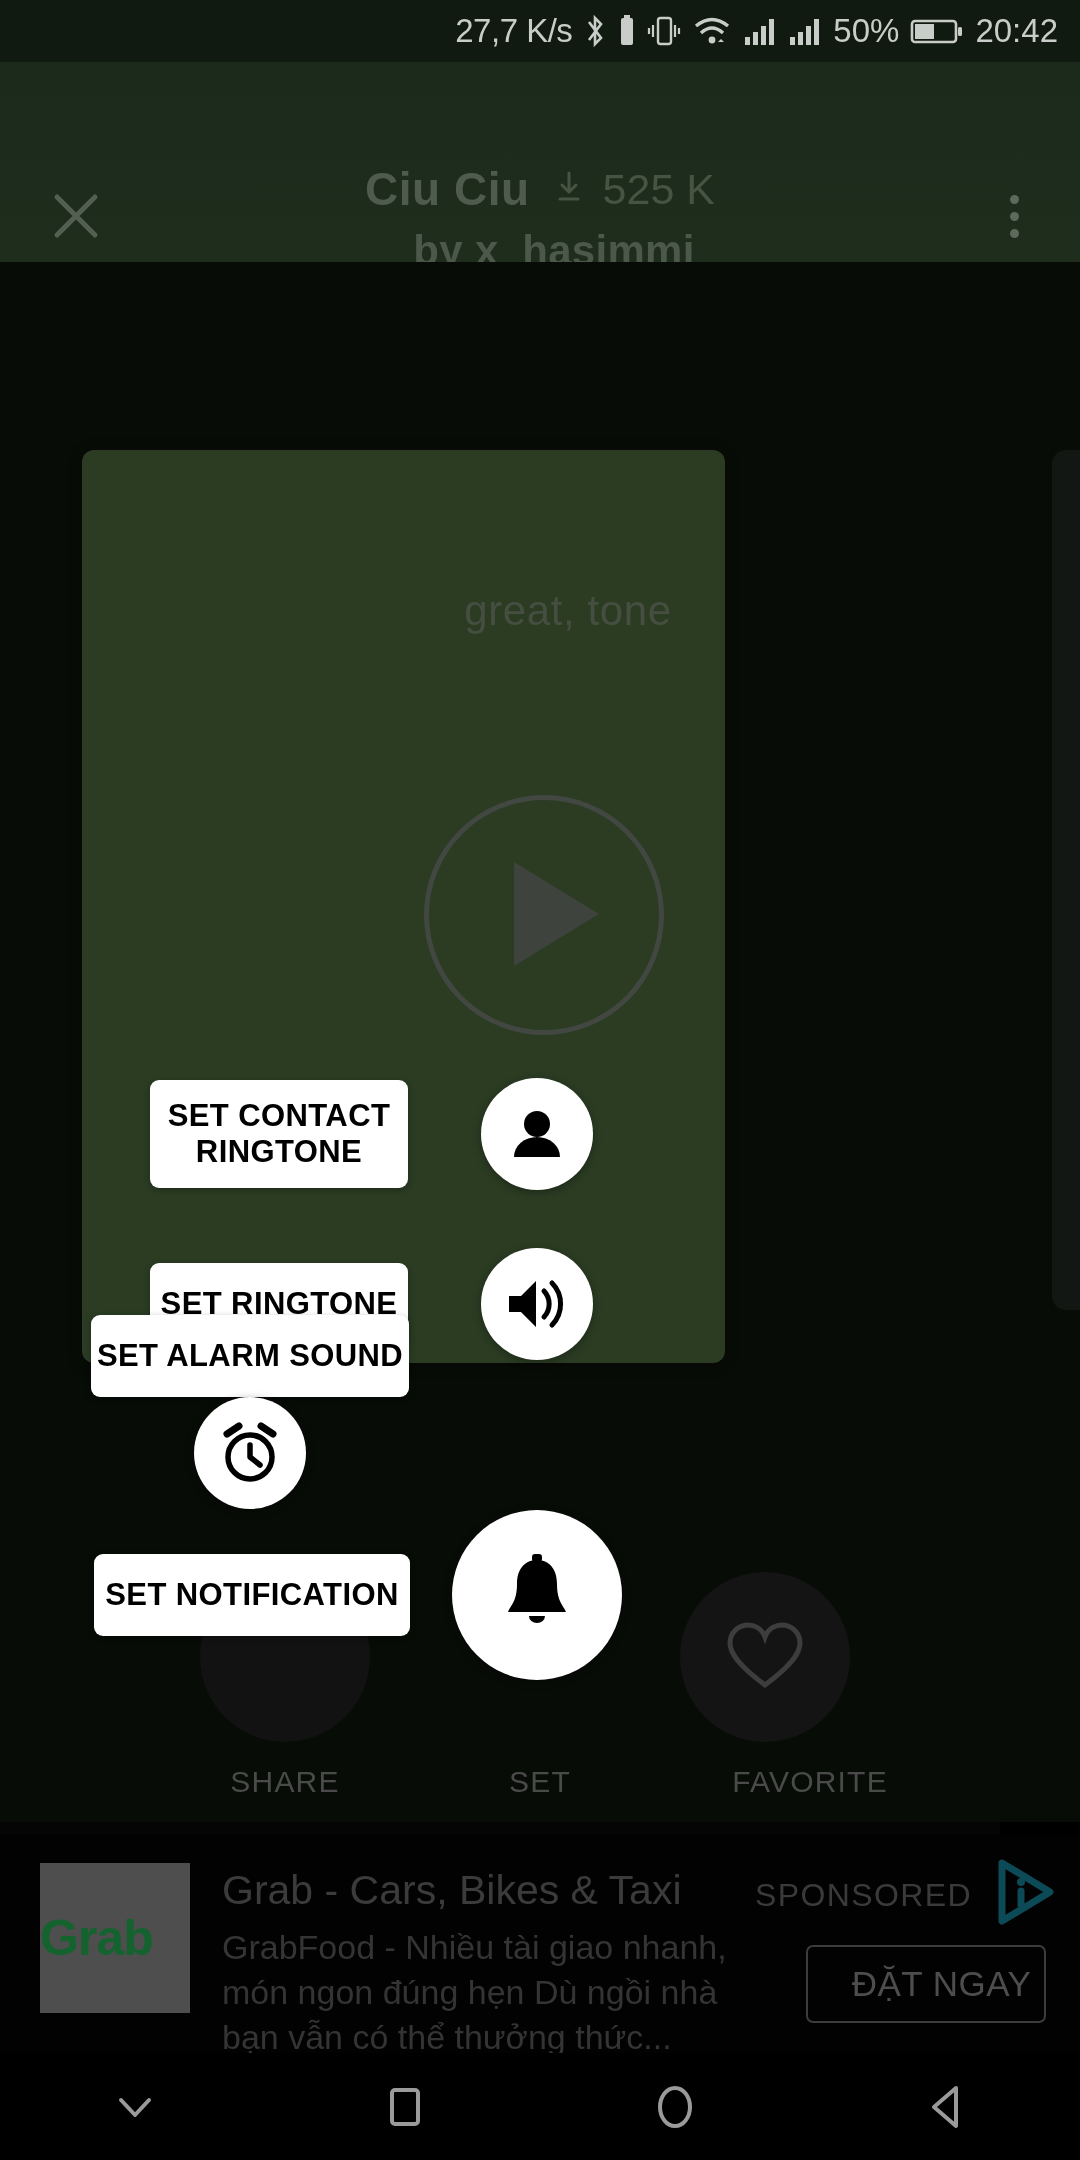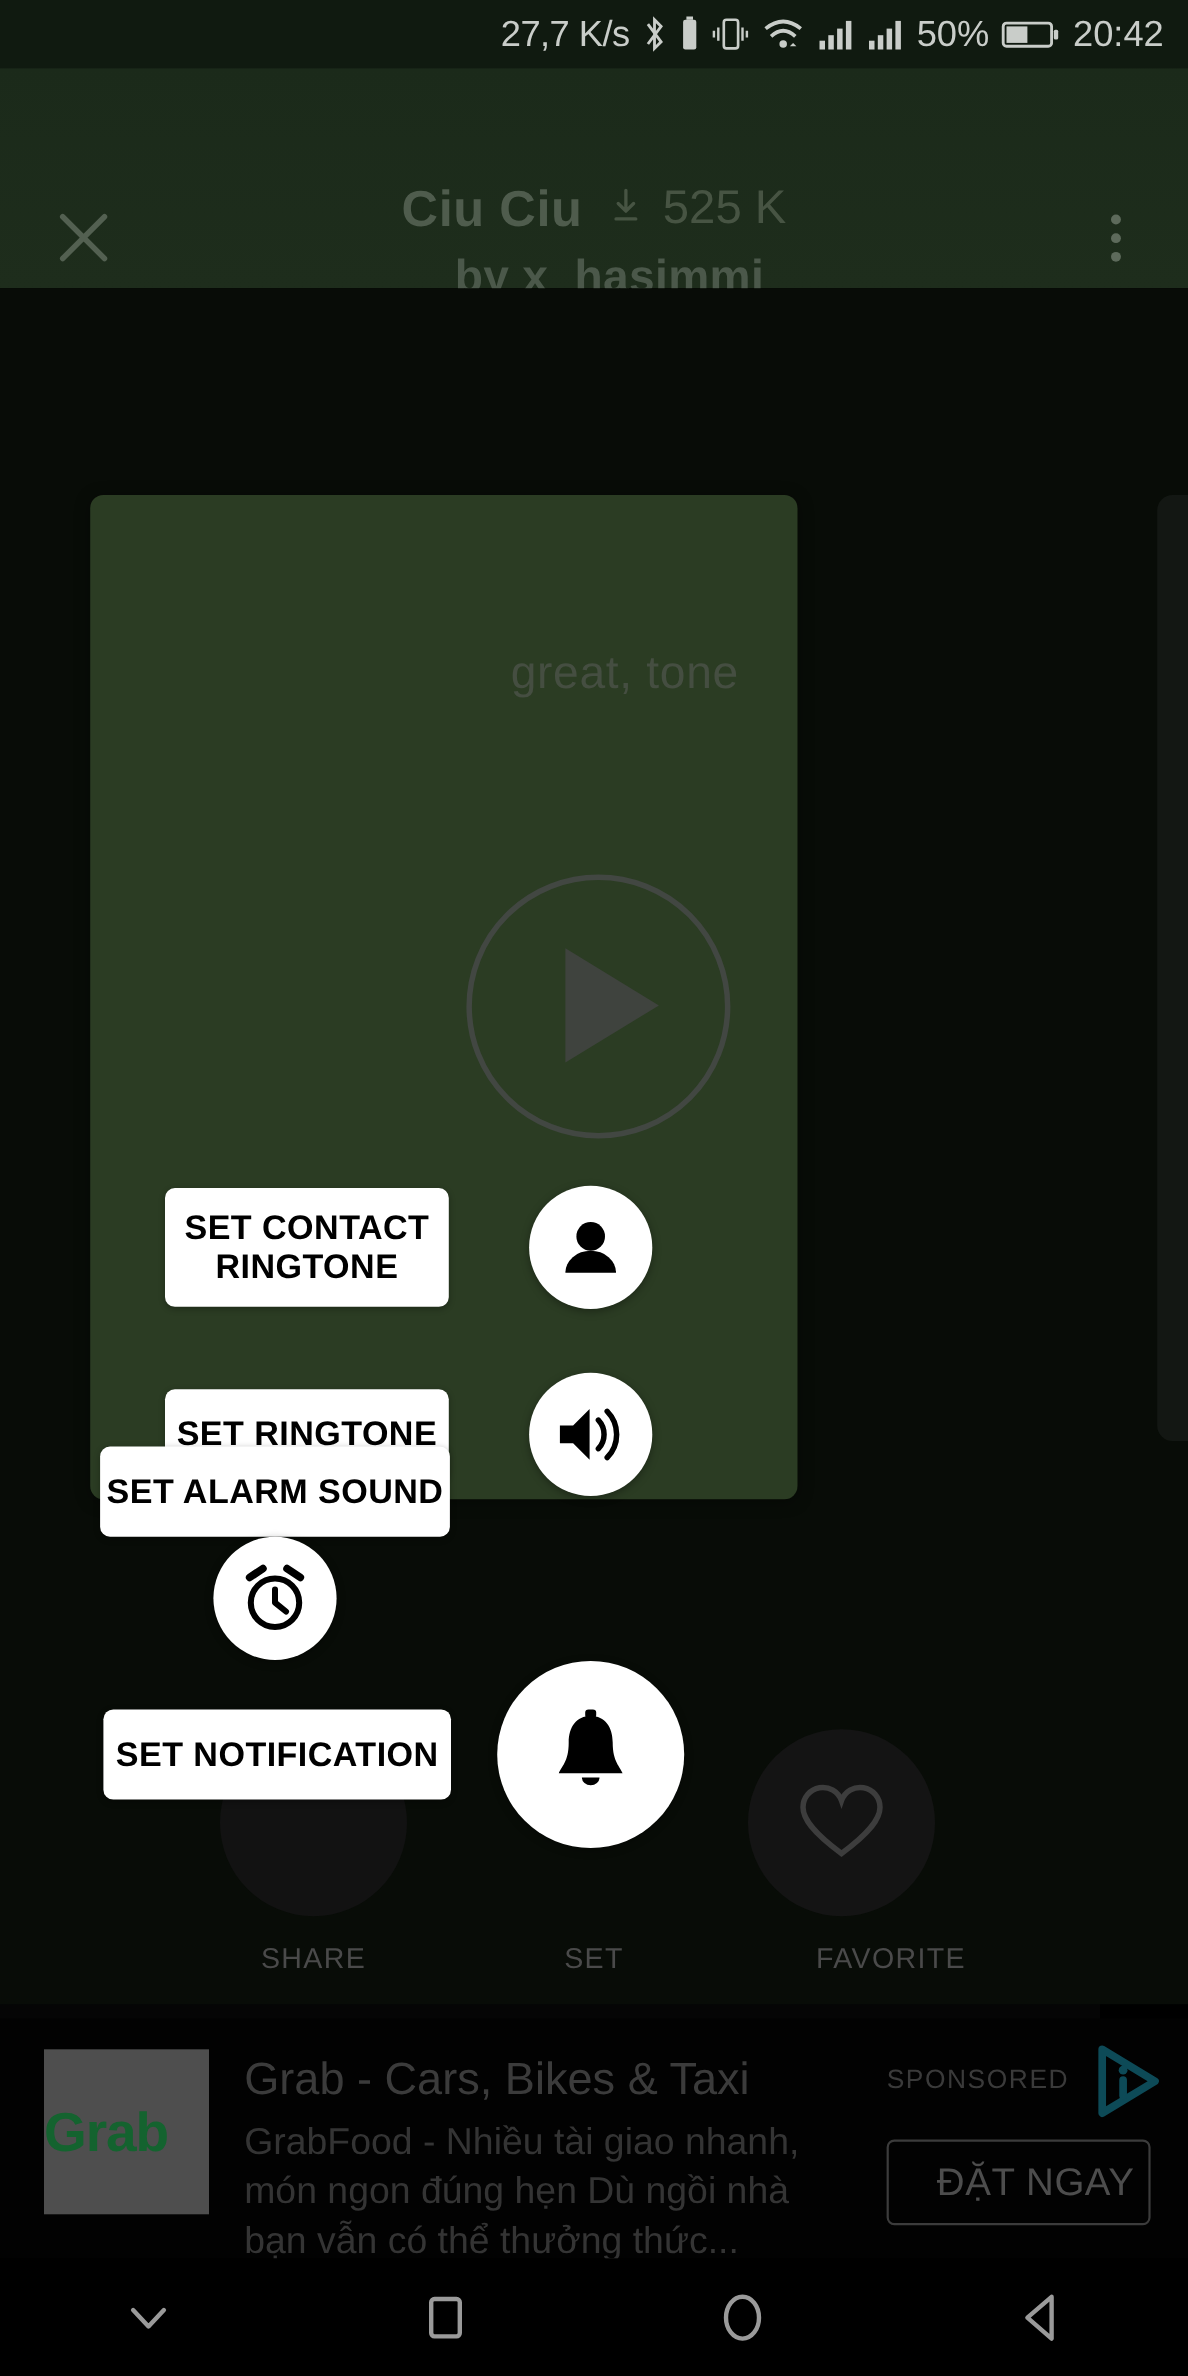--- a/index.html
+++ b/index.html
@@ -137,21 +137,21 @@
     width:170px; height:170px; border-radius:50%;
     background:#141414;
     display:flex; align-items:center; justify-content:center;
   }
 
   
   .act-labels {
     position:absolute; top:1765px; left:0; width:1080px; height:48px;
   }
   .act-lbl {
-    position:absolute; font-size:26px; color:#4a4a4a; letter-spacing:1.2px;
+    position:absolute; font-size:30px; color:#4a4a4a; letter-spacing:1.2px;
     text-align:center;
   }
   .lbl-share { left:165px; width:240px; }
   .lbl-set   { left:410px; width:260px; }
   .lbl-fav   { left:660px; width:300px; }
 
   
   .ad {
     position:absolute; left:0; top:1835px; width:1080px; height:218px;
     background:#020202;
@@ -165,21 +165,21 @@
   .ad-title {
     position:absolute; left:222px; top:32px; width:600px;
     font-size:41px; color:#3b3b3b; white-space:nowrap;
   }
   .ad-body {
     position:absolute; left:222px; top:90px; width:540px;
     font-size:34px; line-height:1.32; color:#343434;
   }
   .sponsored {
     position:absolute; right:108px; top:42px;
-    font-size:24px; color:#3a3a3a; letter-spacing:1.4px;
+    font-size:32px; color:#3a3a3a; letter-spacing:1.4px;
   }
   .admob-ico { position:absolute; right:18px; top:20px; }
   .cta-btn {
     position:absolute; left:806px; top:110px; width:240px; height:78px;
     border:2px solid #3c3c3c; border-radius:7px;
     display:flex; align-items:center; justify-content:center;
     font-size:35px; color:#4d4d4d; letter-spacing:0.5px;padding-left:31px;
   }
 
   

